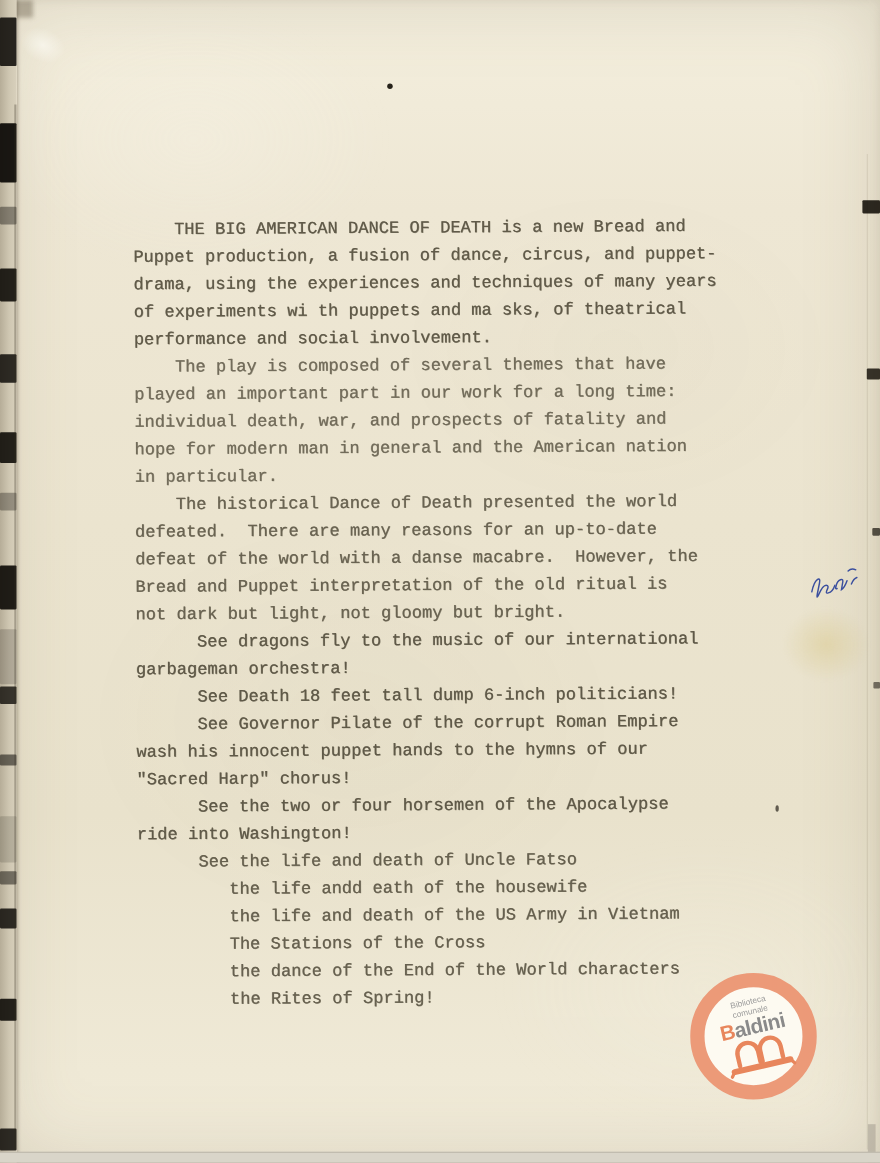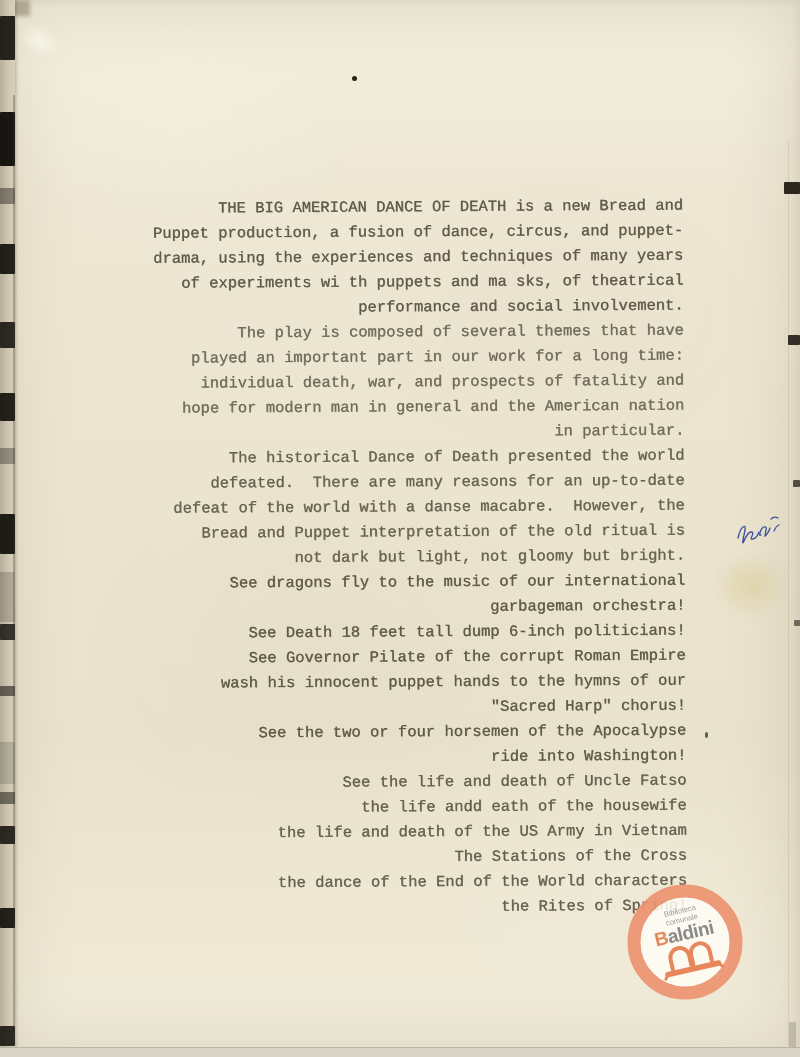--- a/index.html
+++ b/index.html
@@ -1,20 +1,19 @@
 <!DOCTYPE html>
 <html><head>
 <meta charset="utf-8">
 <style>
   html,body{margin:0;padding:0;background:#8a8478;}
   .scan{
     position:relative;width:800px;height:1057px;overflow:hidden;
     background:linear-gradient(180deg,#f4efde 0%,#eee7d4 18%,#ebe4cf 45%,#e9e2cc 70%,#efe9d6 92%,#f1ebd9 100%);
     font-family:"Liberation Sans",sans-serif;
-    text-align:right;
   }
   .vignette{position:absolute;inset:0;pointer-events:none;
     box-shadow:inset 0 0 70px rgba(121,110,84,.22), inset 0 0 10px rgba(121,110,84,.12);}
   .mottle{position:absolute;inset:0;pointer-events:none;opacity:.5;
     background:
       radial-gradient(260px 180px at 22% 12%, rgba(255,255,250,.25), rgba(255,255,250,0) 70%),
       radial-gradient(300px 220px at 70% 30%, rgba(120,105,70,.05), rgba(120,105,70,0) 70%),
       radial-gradient(340px 260px at 40% 62%, rgba(120,105,70,.06), rgba(120,105,70,0) 75%),
       radial-gradient(280px 200px at 80% 85%, rgba(255,255,245,.2), rgba(255,255,245,0) 70%);}
   

